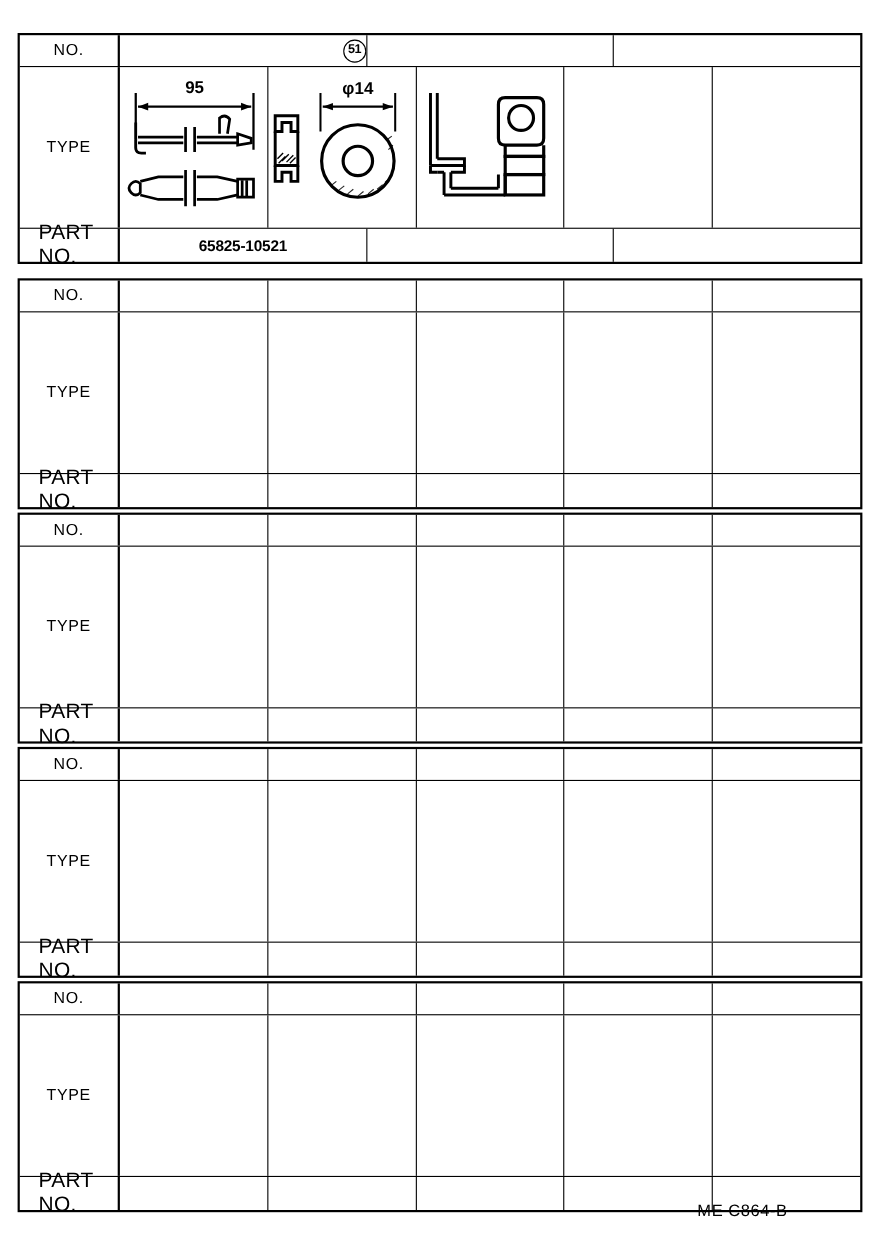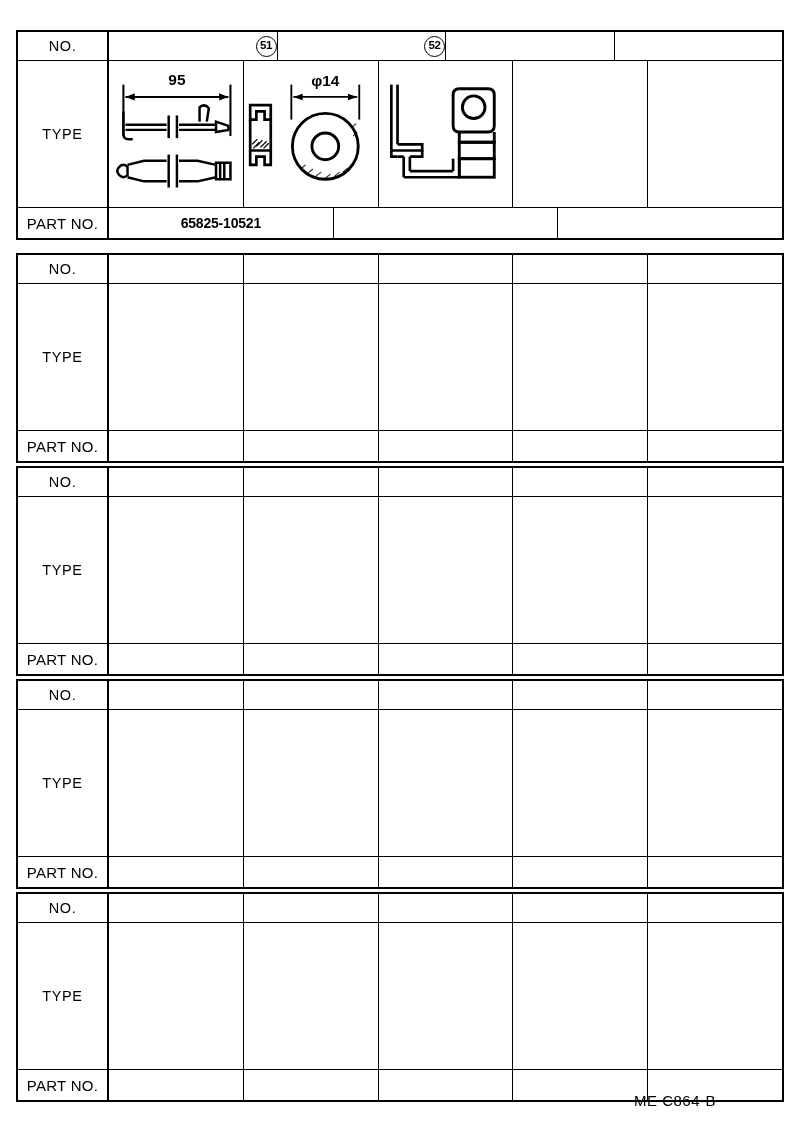--- a/index.html
+++ b/index.html
@@ -51,24 +51,24 @@
     box-sizing: border-box;
     border-right: 2.2px solid #000;
     display: flex;
     align-items: center;
     justify-content: center;
     font-size: 14.5px;
     letter-spacing: 0.6px;
     font-weight: 400;
   }
   .label-cell.part-label {
-    font-size: 15px;
+    font-size: 19px;
     letter-spacing: 0.3px;
     justify-content: center;
-    padding: 0 5px;
+    padding: 0 17px;
   }
 
   .data-cell {
     flex: 1 1 0;
     box-sizing: border-box;
     border-right: 1.6px solid #000;
     display: flex;
     align-items: center;
     justify-content: center;
     position: relative;
@@ -123,23 +123,20 @@
 <body>
 
 <div class="sheet">
   <div id="tables-root">
       <div class="parts-table" style="top: 30px;">
         <div class="trow row-no">
           <div class="label-cell">NO.</div>
           <div class="data-cell cell-no">
             <span class="circle-num">51</span>
           </div>
-          <div class="data-cell cell-no">
-            <span class="circle-num">52</span>
-          </div>
           <div class="data-cell cell-no"></div>
           <div class="data-cell cell-no"></div>
         </div>
         <div class="trow row-type">
           <div class="label-cell">TYPE</div>
           <div class="data-cell">
             <svg viewBox="0 0 130 140" xmlns="http://www.w3.org/2000/svg" class="type-art">
     <g fill="none" stroke="#000" stroke-width="2">
 
       <line x1="14" y1="22" x2="14" y2="72"></line>

